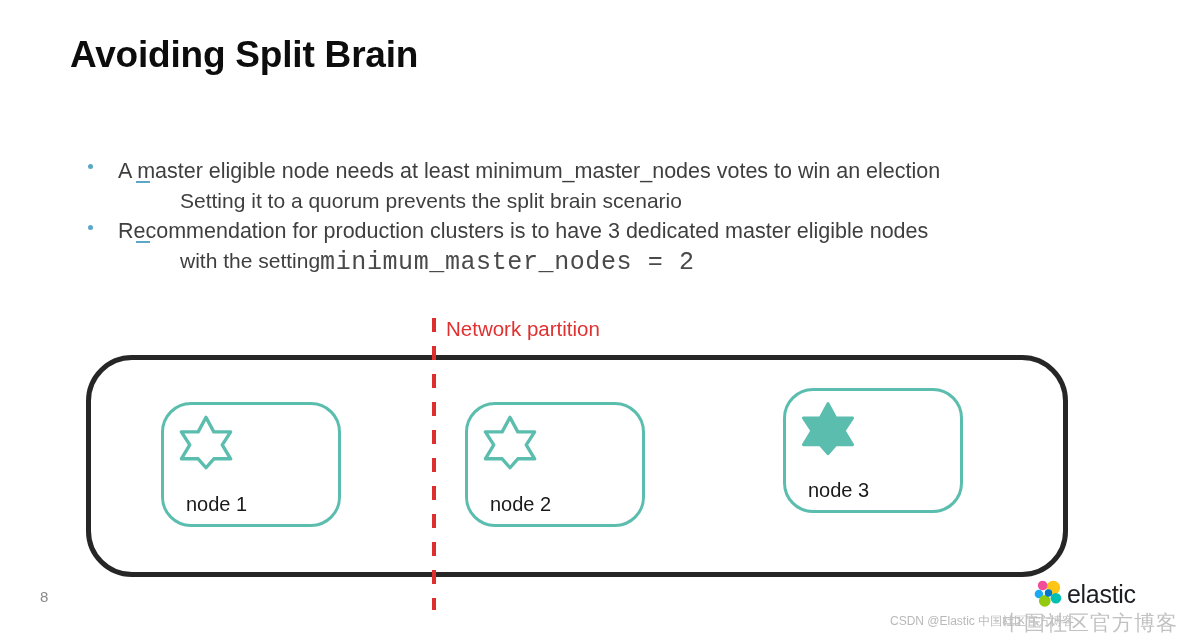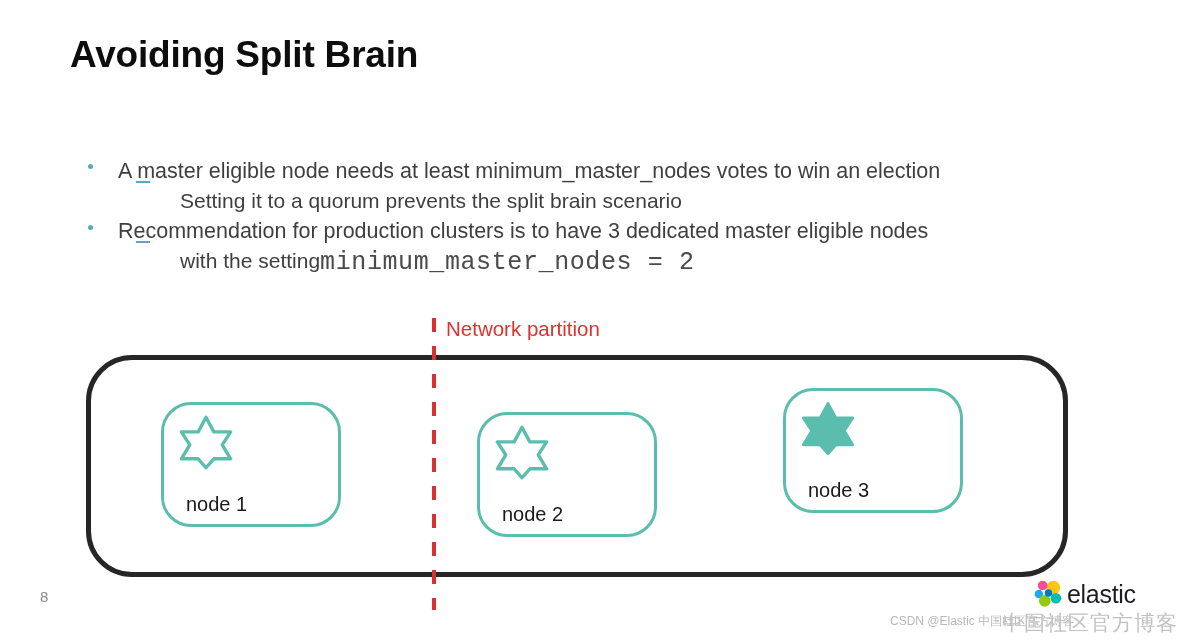--- a/index.html
+++ b/index.html
@@ -145,21 +145,21 @@
     position: absolute;
     width: 180px;
     height: 125px;
     border: 3.5px solid #5bbdae;
     border-radius: 30px;
     background: #ffffff;
     box-sizing: border-box;
     z-index: 3;
   }
   #node-1 { left: 161px; top: 402px; }
-  #node-2 { left: 477px; top: 402px; margin-top: 10px; }
+  #node-2 { left: 465px; top: 402px; }
   #node-3 { left: 783px; top: 388px; }
 
   .node-star {
     position: absolute;
     left: 14px;
     top: 9px;
     width: 56px;
     height: 56px;
   }
   .node-label {

